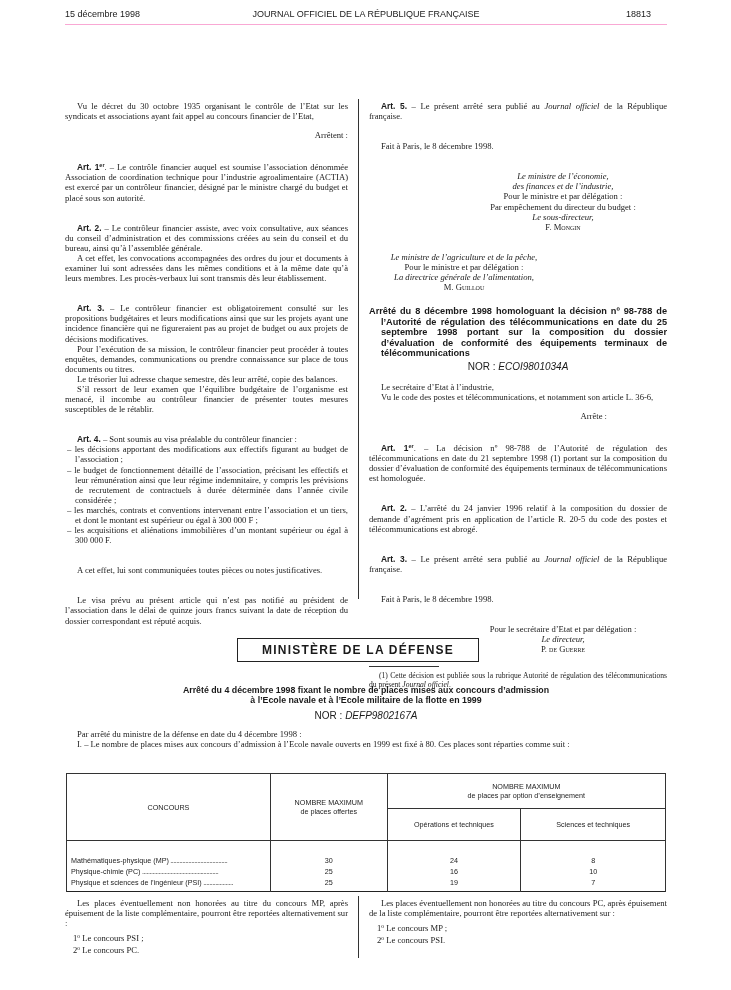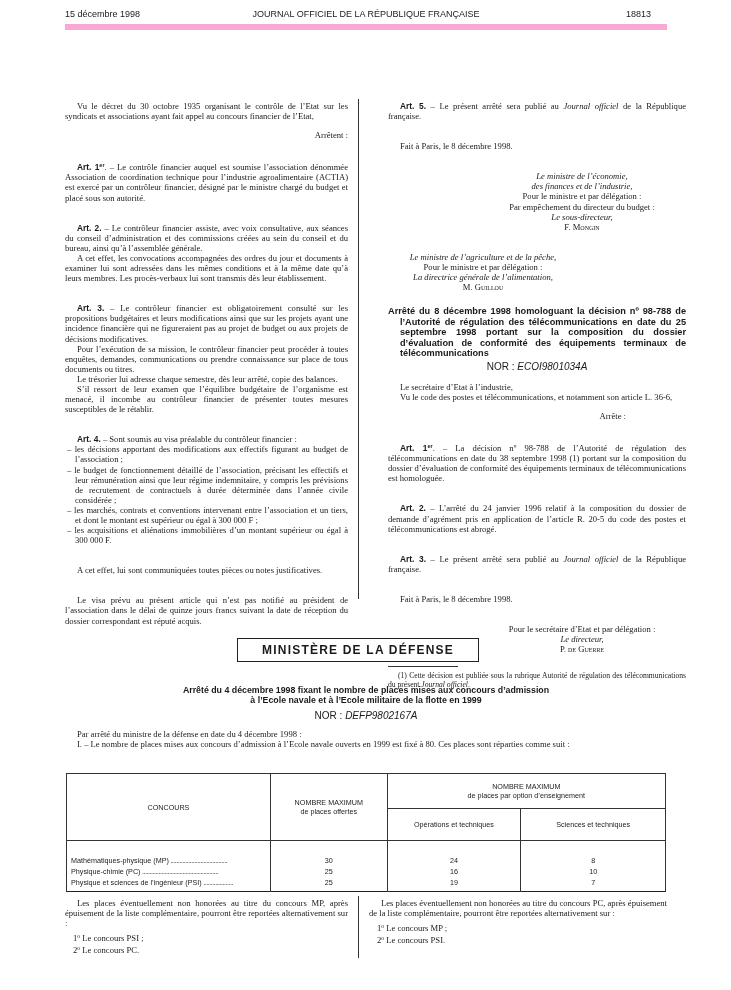--- a/index.html
+++ b/index.html
@@ -3,30 +3,30 @@
 <meta charset="utf-8">
 <style>
   html, body { margin: 0; padding: 0; background: #ffffff; }
   body {
     width: 731px; height: 990px; position: relative; overflow: hidden;
     font-family: "Liberation Serif", "DejaVu Serif", serif;
     color: #1a1a1a;
   }
   .hdr {
     position: absolute; left: 65px; top: 6px; width: 602px; height: 18px;
-    border-bottom: 6px solid #f9a8d4;
+    border-bottom: 1px solid #f9a8d4;
     font-family: "Liberation Sans", "DejaVu Sans", sans-serif; font-size: 9px;
   }
   .hdr .l { position: absolute; left: 0; top: 3px; }
   .hdr .c { position: absolute; left: 0; right: 0; top: 3px; text-align: center; }
   .hdr .r { position: absolute; right: 16px; top: 3px; }
 
   .col { position: absolute; font-size: 8.6px; line-height: 10.1px; text-align: justify; }
   .colL { left: 65px; top: 101px; width: 283px; }
-  .colR { left: 388px; top: 101px; width: 298px; }
+  .colR { left: 369px; top: 101px; width: 298px; }
   .vdiv { position: absolute; left: 358px; top: 99px; width: 1px; height: 500px; background: #333; }
 
   p { margin: 0; }
   .ind { text-indent: 12px; }
   .gap { margin-top: 20px; }
   .gap2 { margin-top: 9px; }
   .ctr { text-align: right; }
   .art { font-family: "Liberation Sans", "DejaVu Sans", sans-serif; font-weight: bold; font-size: 8.4px; }
   .dash { padding-left: 10px; text-indent: -8px; }
   .it { font-style: italic; }
@@ -121,21 +121,21 @@
     <p class="it">Le ministre de l’agriculture et de la pêche,</p>
     <p>Pour le ministre et par délégation :</p>
     <p class="it">La directrice générale de l’alimentation,</p>
     <p class="sc">M. Guillou</p>
   </div>
   <p class="title" style="margin-top:14px">Arrêté du 8 décembre 1998 homologuant la décision nº 98-788 de l’Autorité de régulation des télécommunications en date du 25 septembre 1998 portant sur la composition du dossier d’évaluation de conformité des équipements terminaux de télécommunications</p>
   <p class="nor" style="margin-top:3px"><span>NOR : </span><i>ECOI9801034A</i></p>
   <p class="ind" style="margin-top:10px">Le secrétaire d’Etat à l’industrie,</p>
   <p class="ind">Vu le code des postes et télécommunications, et notamment son article L. 36-6,</p>
   <p class="ctr gap2" style="padding-right:60px">Arrête :</p>
-  <p class="ind gap"><span class="art"><span>Art. 1</span><sup>er</sup></span><span>. – La décision nº 98-788 de l’Autorité de régulation des télécommunications en date du 38 septembre 1998 (1) portant sur la composition du dossier d’évaluation de conformité des équipements terminaux de télécommunications est homologuée.</span></p>
+  <p class="ind gap"><span class="art"><span>Art. 1</span><sup>er</sup></span><span>. – La décision nº 98-788 de l’Autorité de régulation des télécommunications en date du 21 septembre 1998 (1) portant sur la composition du dossier d’évaluation de conformité des équipements terminaux de télécommunications est homologuée.</span></p>
   <p class="ind gap"><span class="art">Art. 2.</span><span> – L’arrêté du 24 janvier 1996 relatif à la composition du dossier de demande d’agrément pris en application de l’article R. 20-5 du code des postes et télécommunications est abrogé.</span></p>
   <p class="ind gap"><span class="art">Art. 3.</span><span> – Le présent arrêté sera publié au </span><span class="it">Journal officiel</span><span> de la République française.</span></p>
   <p class="ind gap">Fait à Paris, le 8 décembre 1998.</p>
   <div class="sig sigR gap">
     <p>Pour le secrétaire d’Etat et par délégation :</p>
     <p class="it">Le directeur,</p>
     <p class="sc">P. de Guerre</p>
   </div>
   <div class="fnrule"></div>
   <p class="fn"><span>(1) Cette décision est publiée sous la rubrique Autorité de régulation des télécommunications du présent </span><span class="it">Journal officiel</span><span>.</span></p>

